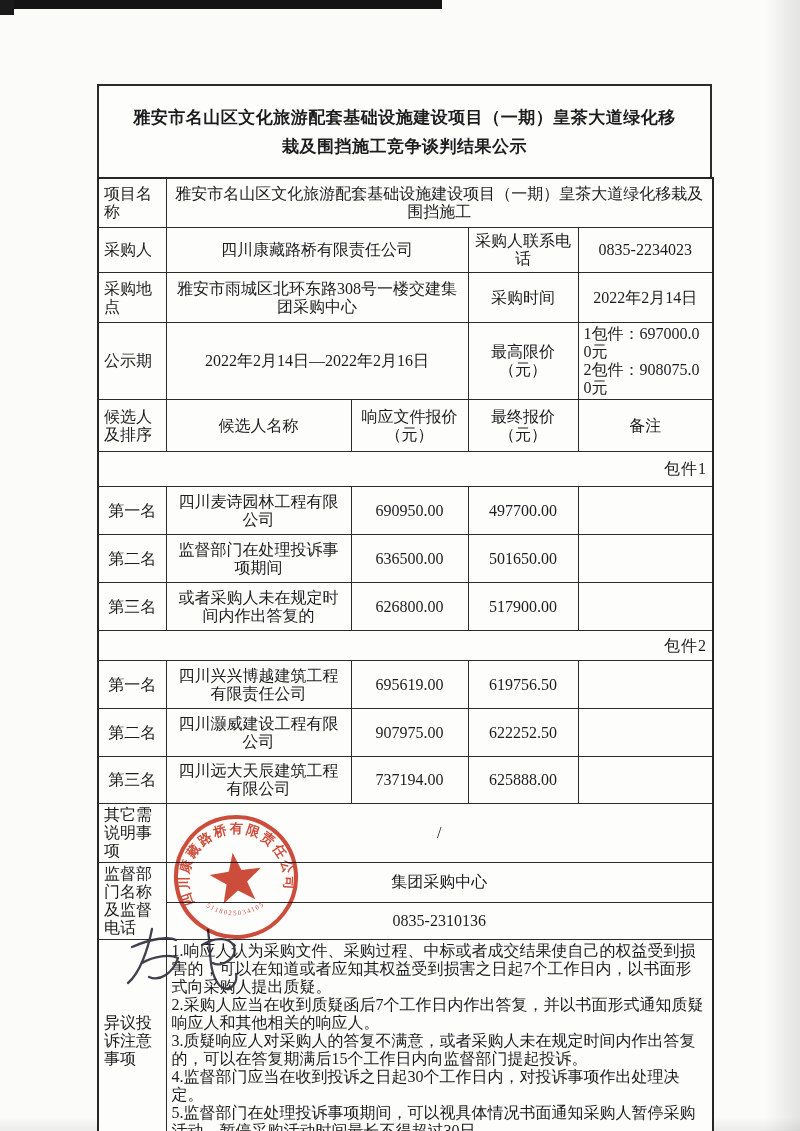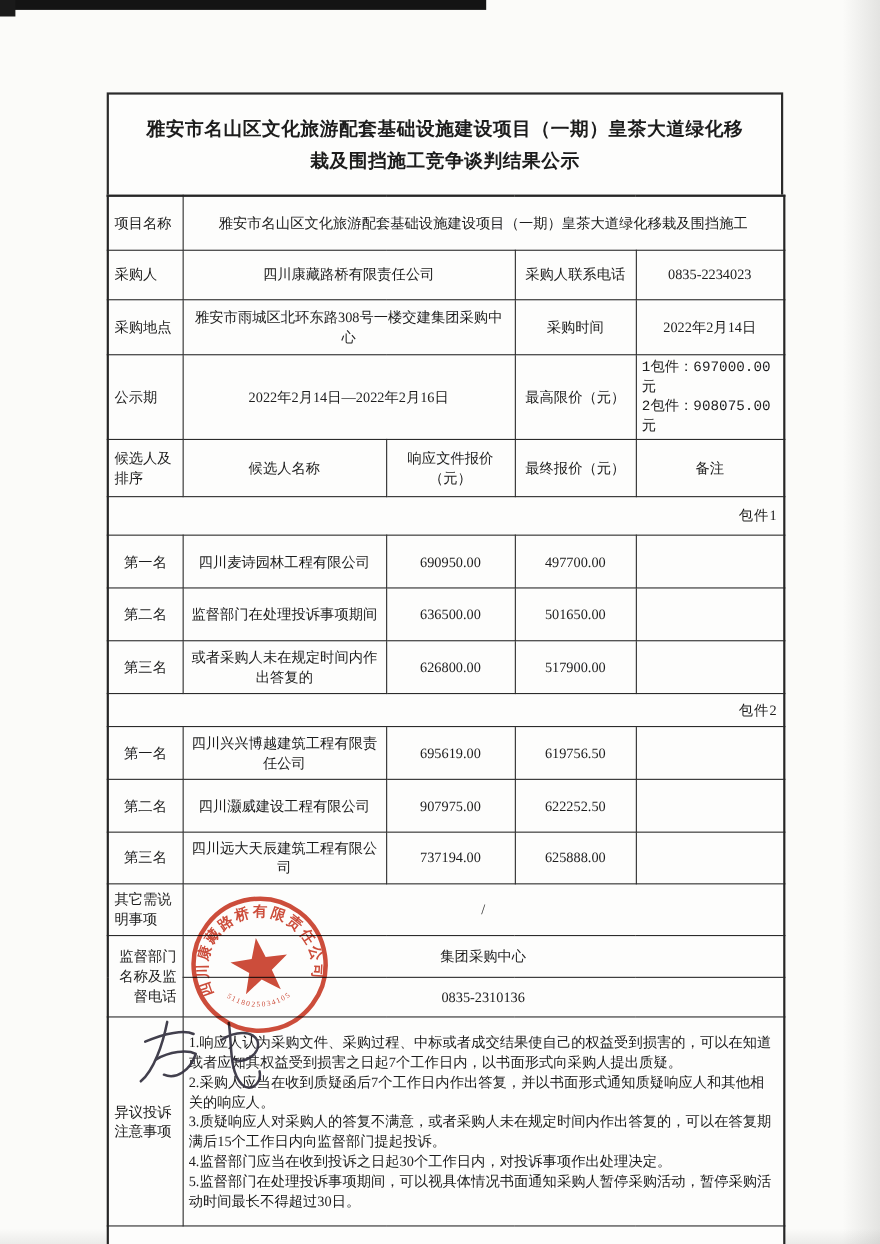--- a/index.html
+++ b/index.html
@@ -36,34 +36,34 @@
 
   table.main{
     width:615px;
     border-collapse:collapse;
     table-layout:fixed;
     margin-top:-2px;
     background:#fdfdfc;
   }
   table.main td{
     border:1.5px solid #2b2b2b;
-    font-size:13px;
+    font-size:16px;
     padding:2px 5px;
     vertical-align:middle;
     word-break:break-all;
     line-height:18px;
   }
   table.main{border:2.5px solid #262626;}
 
   td.lbl{text-align:left;padding-left:6px;}
-  td.lbl-c{text-align:right;}
+  td.lbl-c{text-align:left;}
   td.val{text-align:center;padding-left:8px;}
   td.c{text-align:center;}
   td.band{text-align:right;letter-spacing:1px;margin-left:40px;}
-  td.price2{font-size:12.5px;line-height:17px;padding-left:6px;font-family:Liberation Mono, monospace;}
+  td.price2{font-size:12.5px;line-height:17px;padding-left:6px;}
   td.notice{
     vertical-align:middle;padding:6px 8px 6px 8px;
     line-height:18.6px;text-align:left;
   }
   td.notice p{margin:0;}
   td.sig{font-size:14.5px;padding-left:10px;}
 
   .h44 td{height:44px;} .h40 td{height:40px;} .h45 td{height:45px;}
   .h38 td{height:38px;} .h47 td{height:47px;} .h30 td{height:30px;}
   .h43 td{height:43px;} .h25 td{height:25px;} .h42 td{height:42px;}

